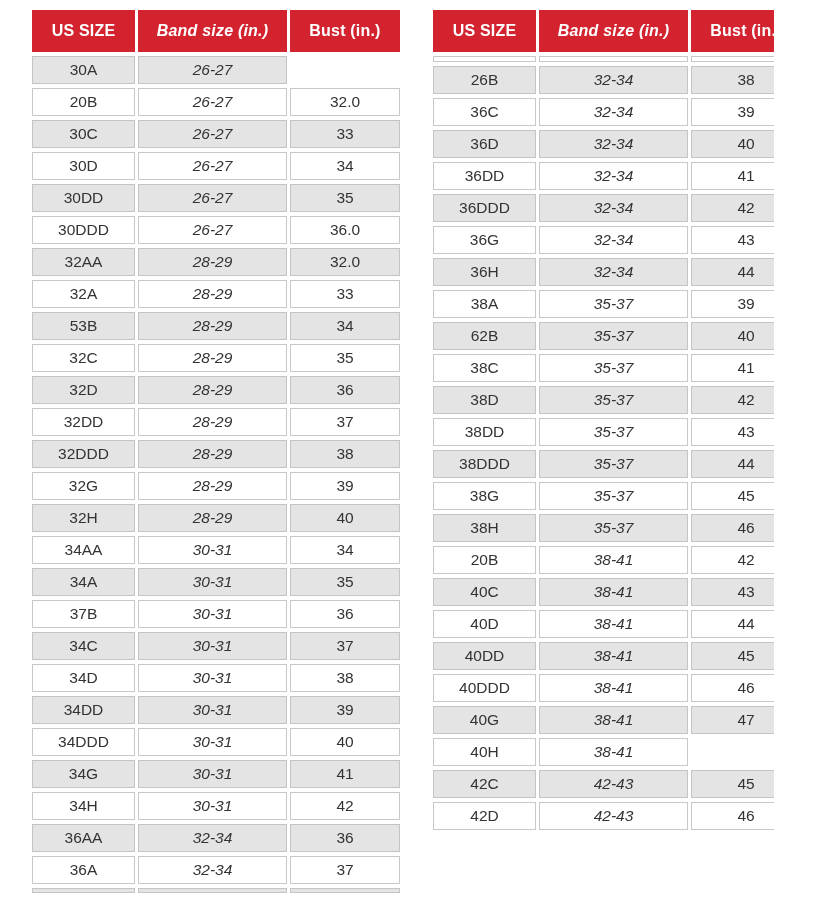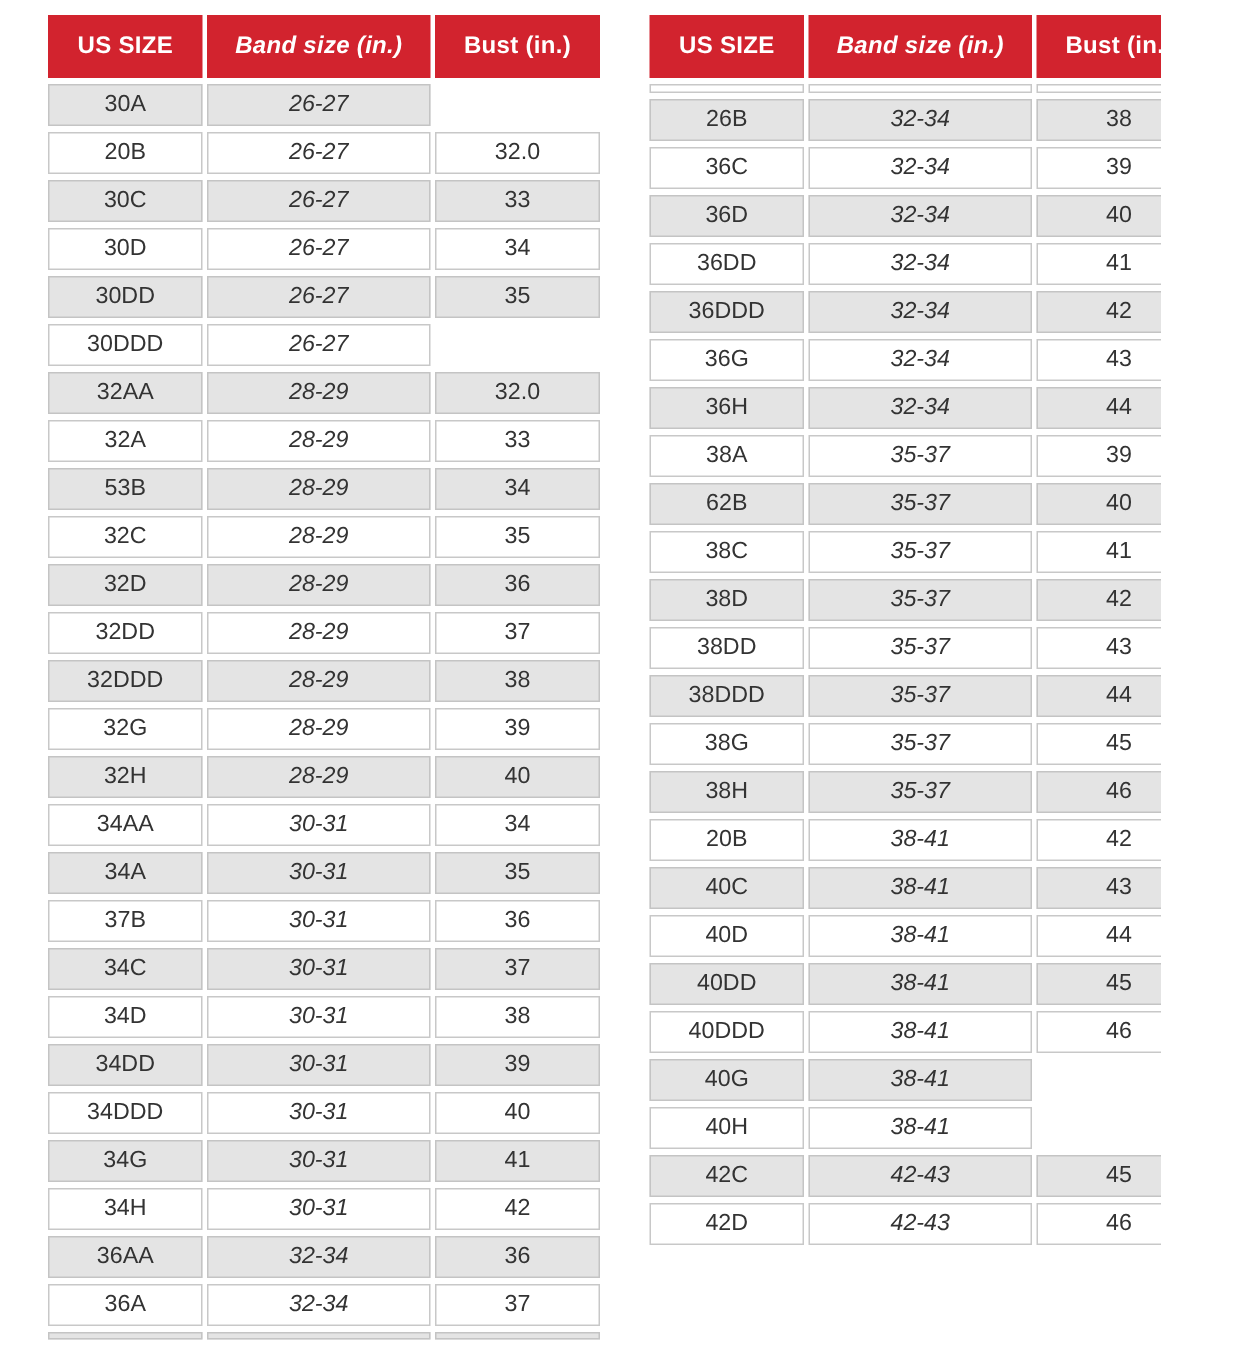--- a/index.html
+++ b/index.html
@@ -87,20 +87,21 @@
           <div class="cell c3">34</div>
         </div>
         <div class="row alt">
           <div class="cell c1">30DD</div>
           <div class="cell c2">26-27</div>
           <div class="cell c3">35</div>
         </div>
         <div class="row">
           <div class="cell c1">30DDD</div>
           <div class="cell c2">26-27</div>
+          <div class="cell c3">36.0</div>
         </div>
         <div class="row alt">
           <div class="cell c1">32AA</div>
           <div class="cell c2">28-29</div>
           <div class="cell c3">32.0</div>
         </div>
         <div class="row">
           <div class="cell c1">32A</div>
           <div class="cell c2">28-29</div>
           <div class="cell c3">33</div>
@@ -311,20 +312,21 @@
           <div class="cell c3">45</div>
         </div>
         <div class="row">
           <div class="cell c1">40DDD</div>
           <div class="cell c2">38-41</div>
           <div class="cell c3">46</div>
         </div>
         <div class="row alt">
           <div class="cell c1">40G</div>
           <div class="cell c2">38-41</div>
+          <div class="cell c3">47</div>
         </div>
         <div class="row">
           <div class="cell c1">40H</div>
           <div class="cell c2">38-41</div>
         </div>
         <div class="row alt">
           <div class="cell c1">42C</div>
           <div class="cell c2">42-43</div>
           <div class="cell c3">45</div>
         </div>

